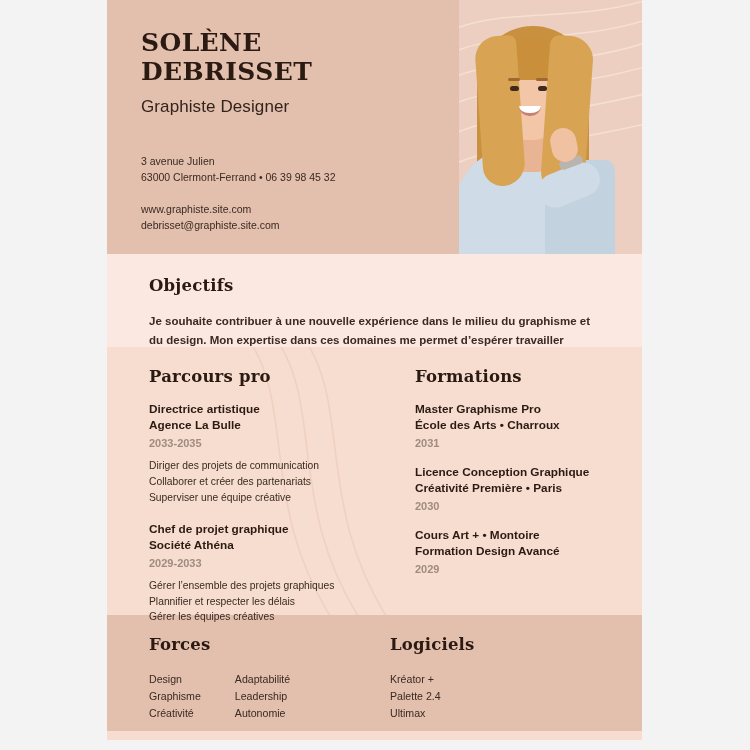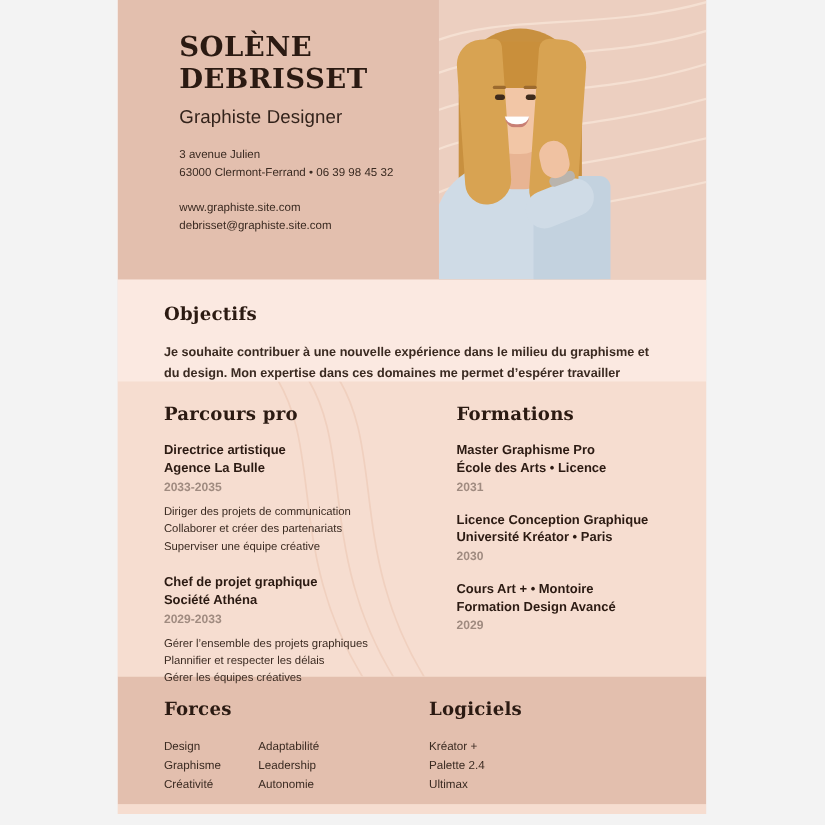--- a/index.html
+++ b/index.html
@@ -23,40 +23,40 @@
   }
 
   
   .header {
     position: relative;
     display: flex;
     height: 254px;
     background: #e3bfae;
   }
   .header-left {
-    width: 292px;
-    padding: 28px 0 0 56px;
+    width: 352px;
+    padding: 28px 0 0 34px;
   }
   .name {
     font-family: "DejaVu Serif", serif;
     font-weight: bold;
     font-size: 25px;
     line-height: 1.16;
     letter-spacing: 0.4px;
     color: #2b1a12;
     text-transform: uppercase;
   }
   .role {
     margin-top: 11px;
     font-size: 17px;
     color: #33231b;
     letter-spacing: 0.1px;
   }
   .contact-block {
-    margin-top: 16px;
+    margin-top: 36px;
     font-size: 10.5px;
     line-height: 1.55;
     color: #3a2a21;
   }
   .contact-block .web {
     margin-top: 15px;
     font-size: 10.5px;
     line-height: 1.55;
   }
   .header-right {
@@ -350,29 +350,29 @@
           </div>
         </div>
       </div>
 
       <div class="col-right">
         <div class="sec-title">Formations</div>
 
         <div class="entry">
           <div class="entry-title">
             <div>Master Graphisme Pro</div>
-            <div>École des Arts • Licence</div>
+            <div>École des Arts • Charroux</div>
           </div>
           <div class="entry-date">2031</div>
         </div>
 
         <div class="entry">
           <div class="entry-title">
             <div>Licence Conception Graphique</div>
-            <div>Université Kréator • Paris</div>
+            <div>Créativité Première • Paris</div>
           </div>
           <div class="entry-date">2030</div>
         </div>
 
         <div class="entry">
           <div class="entry-title">
             <div>Cours Art + • Montoire</div>
             <div>Formation Design Avancé</div>
           </div>
           <div class="entry-date">2029</div>

